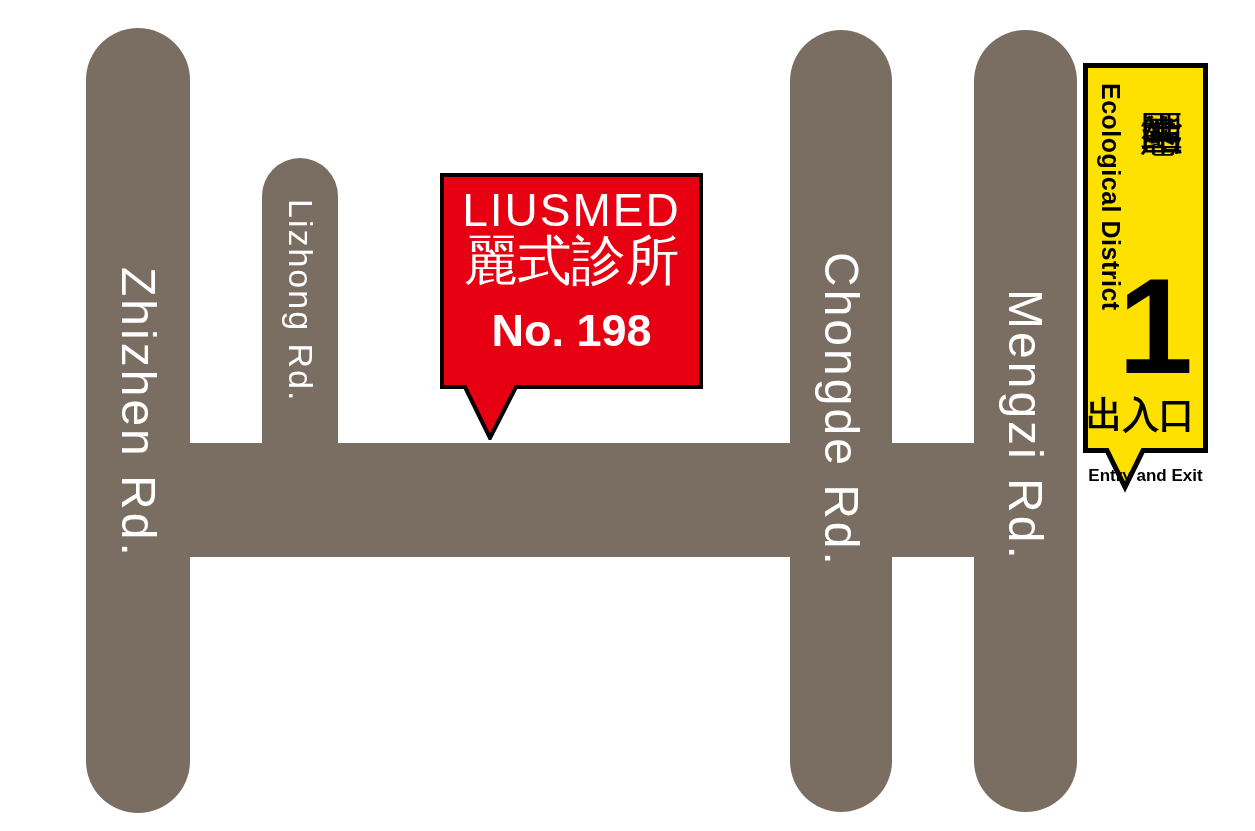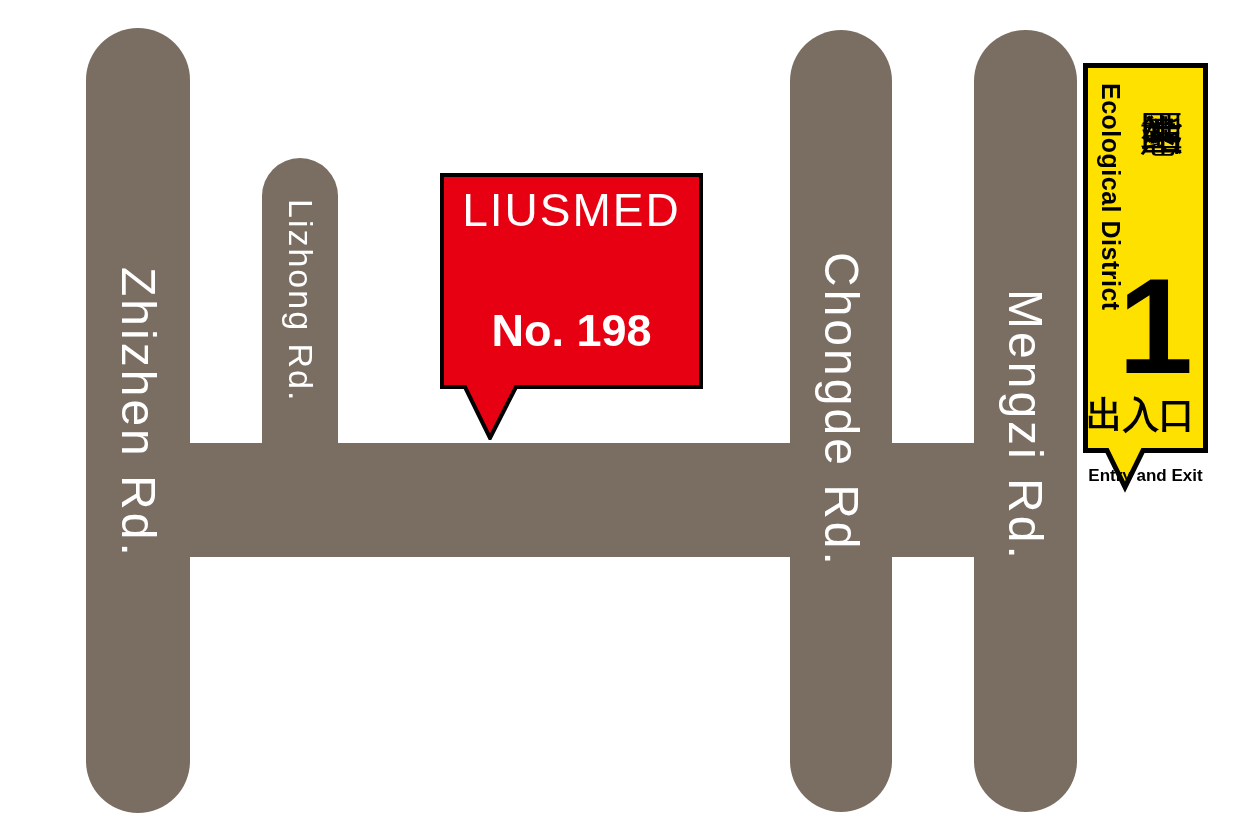--- a/index.html
+++ b/index.html
@@ -150,20 +150,21 @@
   </div>
   <div class="vwrap" id="wrap-mengzi">
     <span class="vlabel">Mengzi Rd.</span>
   </div>
 
   <div class="callout">
     <svg width="263" height="267" viewBox="0 0 263 267">
       <path d="M2,2 H261 V214 H76 L50,265 L25,214 H2 Z" style="fill: var(--callout-bg); stroke: var(--outline); stroke-width: 4; stroke-linejoin: miter;"></path>
     </svg>
     <div class="line name-en">LIUSMED</div>
+    <div class="line name-zh">麗式診所</div>
     <div class="line address">No. 198</div>
   </div>
 
   <div class="sign">
     <svg width="125" height="430" viewBox="0 0 125 430">
       <path d="M2.5,2.5 H122.5 V387.5 H60 L42,424 L24,387.5 H2.5 Z" style="fill: var(--sign-bg); stroke: var(--outline); stroke-width: 5; stroke-linejoin: miter;"></path>
     </svg>
     <span class="col station-zh">生態園區站</span>
     <span class="col station-en">Ecological District</span>
     <div class="exit-number">1</div>

